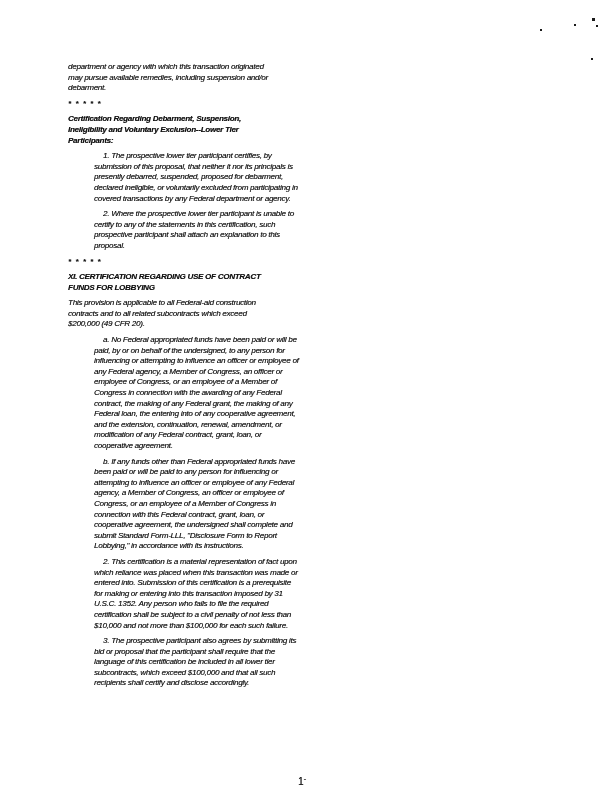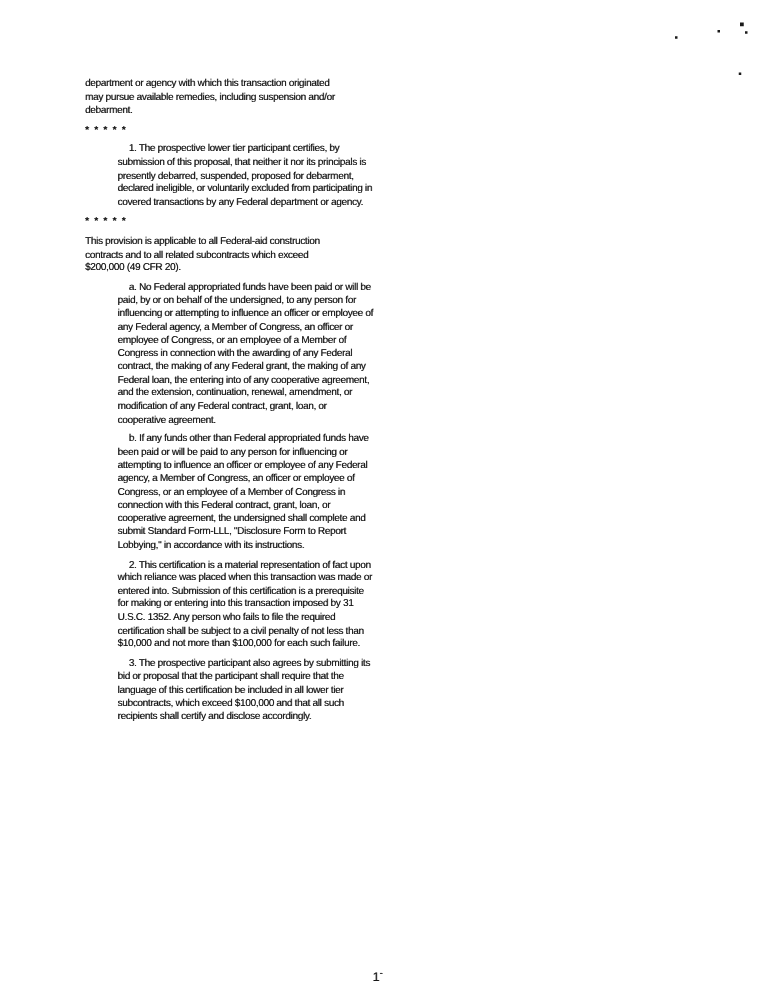--- a/index.html
+++ b/index.html
@@ -22,20 +22,21 @@
     width: 232px;
     color: #111111;
     font-size: 8px;
     line-height: 10.6px;
     letter-spacing: -0.25px;
     text-shadow: 0.3px 0 0 rgba(0,0,0,0.55);
   }
   .block {
     white-space: pre-line;
     margin: 0;
+    font-style: italic;
   }
   .block + .block {
     margin-top: 5px;
   }
   .heading {
     font-weight: bold;
   }
   .sep {
     font-weight: bold;
     letter-spacing: 1px;
@@ -69,26 +70,35 @@
 </head>
 <body>
 
 <div class="page">
 
   <div class="content">
     <div class="block para">department or agency with which this transaction originated
 may pursue available remedies, including suspension and/or
 debarment.</div>
     <div class="block sep">* * * * *</div>
+    <div class="block heading">Certification Regarding Debarment, Suspension,
+Ineligibility and Voluntary Exclusion--Lower Tier
+Participants:</div>
     <div class="block para ind">1. The prospective lower tier participant certifies, by
 submission of this proposal, that neither it nor its principals is
 presently debarred, suspended, proposed for debarment,
 declared ineligible, or voluntarily excluded from participating in
 covered transactions by any Federal department or agency.</div>
+    <div class="block para ind">2. Where the prospective lower tier participant is unable to
+certify to any of the statements in this certification, such
+prospective participant shall attach an explanation to this
+proposal.</div>
     <div class="block sep">* * * * *</div>
+    <div class="block heading">XI. CERTIFICATION REGARDING USE OF CONTRACT
+FUNDS FOR LOBBYING</div>
     <div class="block para">This provision is applicable to all Federal-aid construction
 contracts and to all related subcontracts which exceed
 $200,000 (49 CFR 20).</div>
     <div class="block para ind">a. No Federal appropriated funds have been paid or will be
 paid, by or on behalf of the undersigned, to any person for
 influencing or attempting to influence an officer or employee of
 any Federal agency, a Member of Congress, an officer or
 employee of Congress, or an employee of a Member of
 Congress in connection with the awarding of any Federal
 contract, the making of any Federal grant, the making of any

